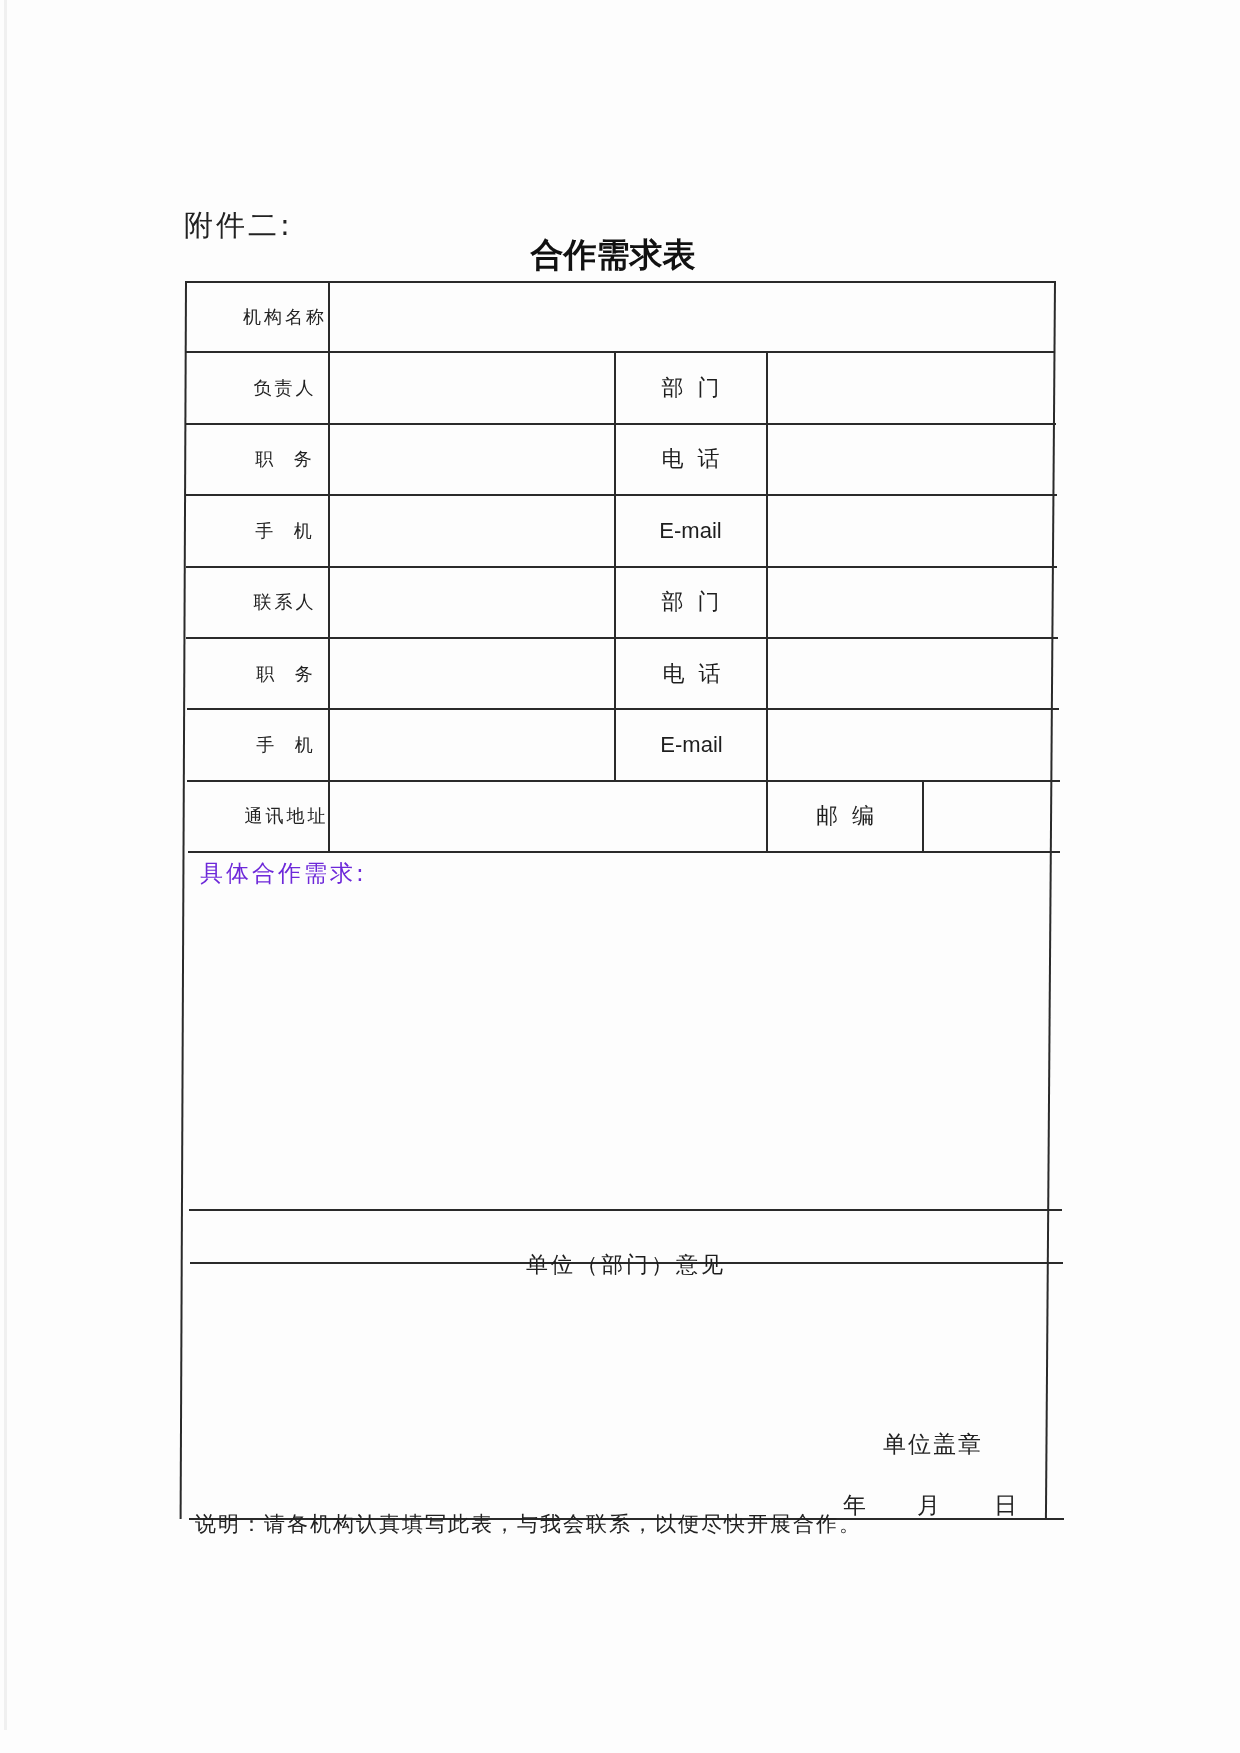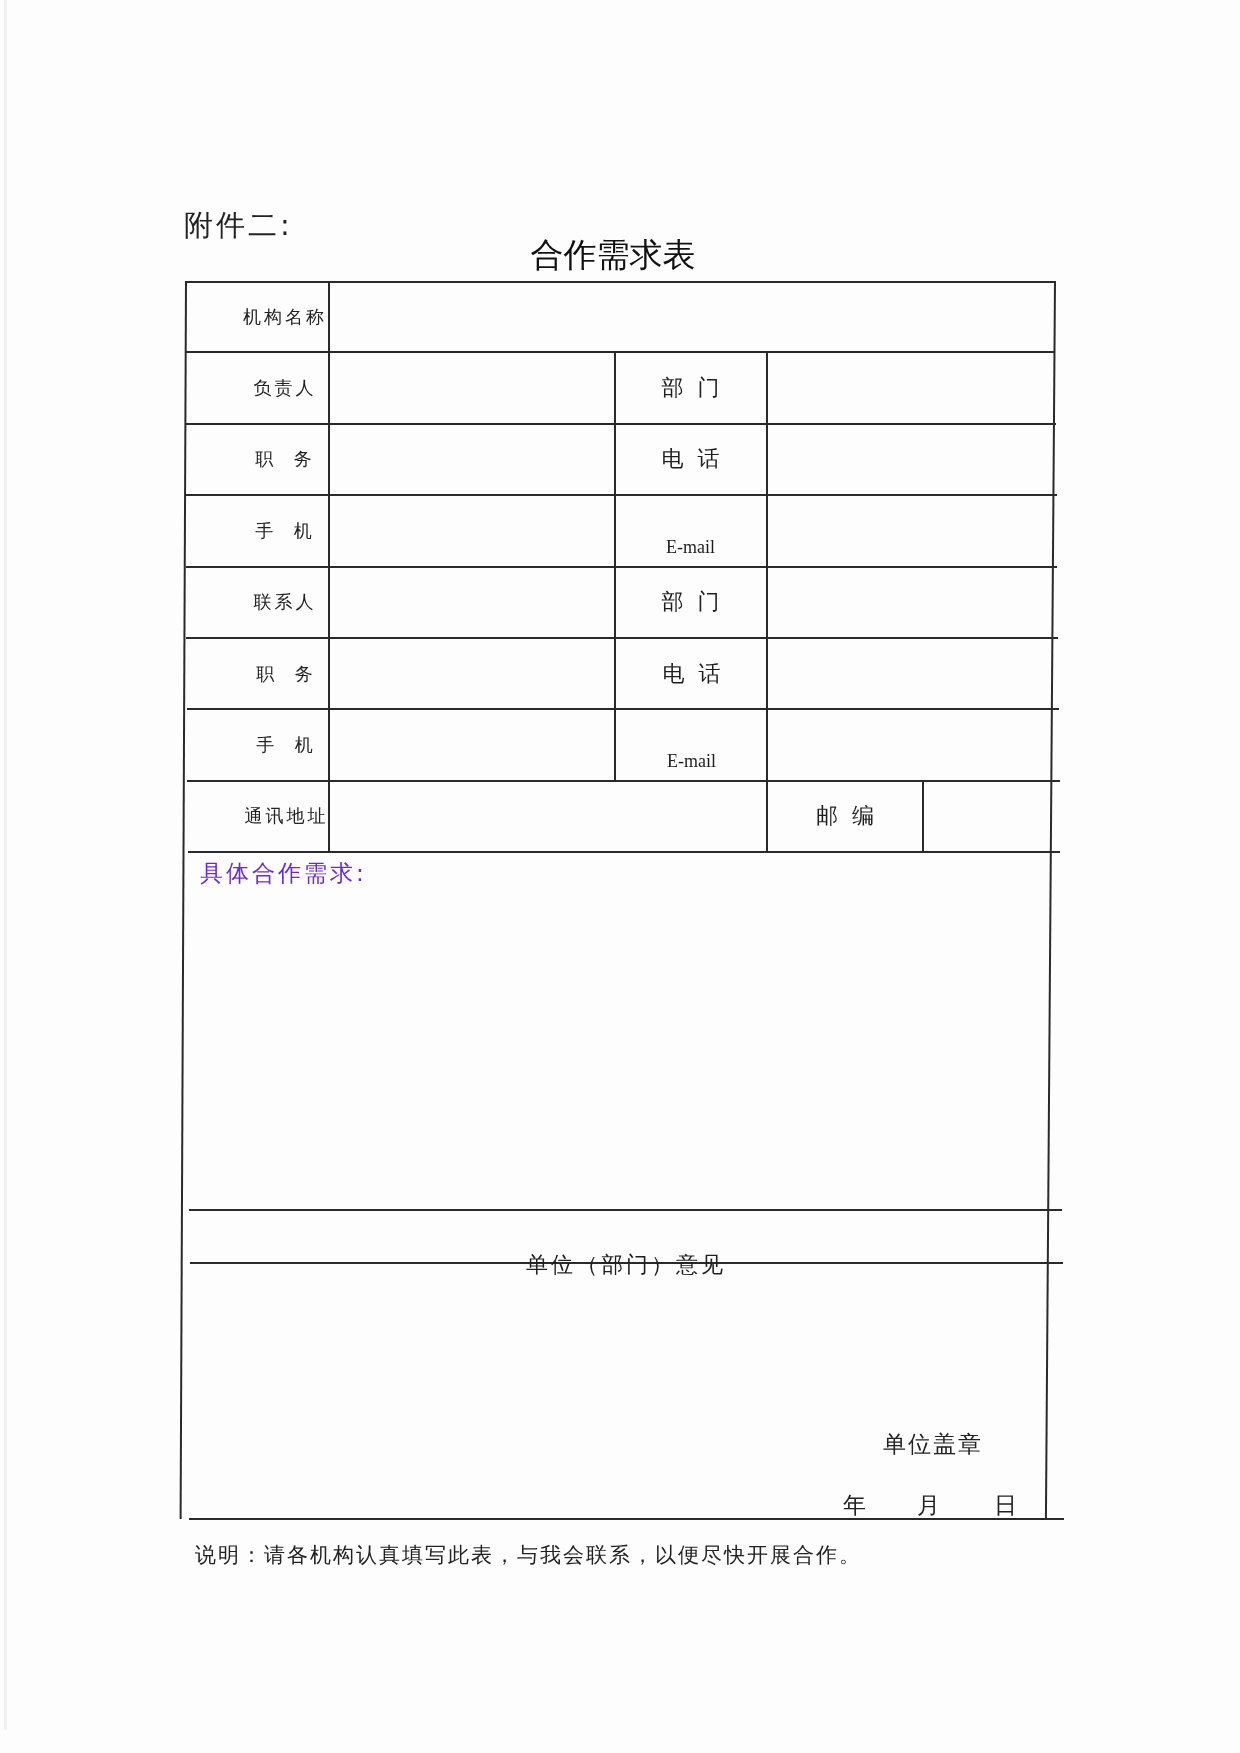--- a/index.html
+++ b/index.html
@@ -10,37 +10,37 @@
       color: #1a1a1a;
     }
     .edge { position: absolute; left: 4px; top: 0; width: 3px; height: 1730px; background: #f0f0f0; }
     .abs { position: absolute; }
     .attach-label {
       left: 184px; top: 166px; font-size: 29px; letter-spacing: 3px;
       font-family: "DejaVu Sans", sans-serif; font-weight: normal; color: #222; margin-top: 40px;
     }
     .title {
       left: 0; width: 1240px; top: 233px; text-align: center;
-      font-size: 33px; font-weight: normal; letter-spacing: 0px; color: #111;
+      font-size: 33px; font-weight: bold; letter-spacing: 0px; color: #111;
       font-family: "DejaVu Serif", serif;
       padding-left: 0;
     }
     .title span { display: inline-block; margin-left: -14px; }
     .line { position: absolute; background: #2a2a2a; }
     .h { height: 2px; }
     .v { width: 2px; }
     .cell-text {
       position: absolute; display: flex; align-items: center; justify-content: center;
       font-size: 22px; color: #1e1e1e; white-space: pre;
       font-family: "DejaVu Sans", sans-serif;
     }
-    .mono { font-family: Liberation Serif, serif; font-size: 18px; margin-top: 17px; }
+    .mono { font-family: Liberation Sans, sans-serif; font-size: 22px; }
     .field { position: absolute; }
     .note {
-      left: 195px; top: 1541px; font-size: 21px; letter-spacing: 2px;
+      left: 195px; top: 1510px; font-size: 21px; letter-spacing: 2px;
       font-family: "DejaVu Sans", sans-serif; color: #222;
     }
     .label-left { font-size: 18px; font-family: "DejaVu Sans", sans-serif; color: #222; letter-spacing: 3px; margin-left: 28px; }
   </style>
 </head>
 <body>
 
 <div class="edge"></div>
 
 <div class="abs attach-label">附件二:</div>

